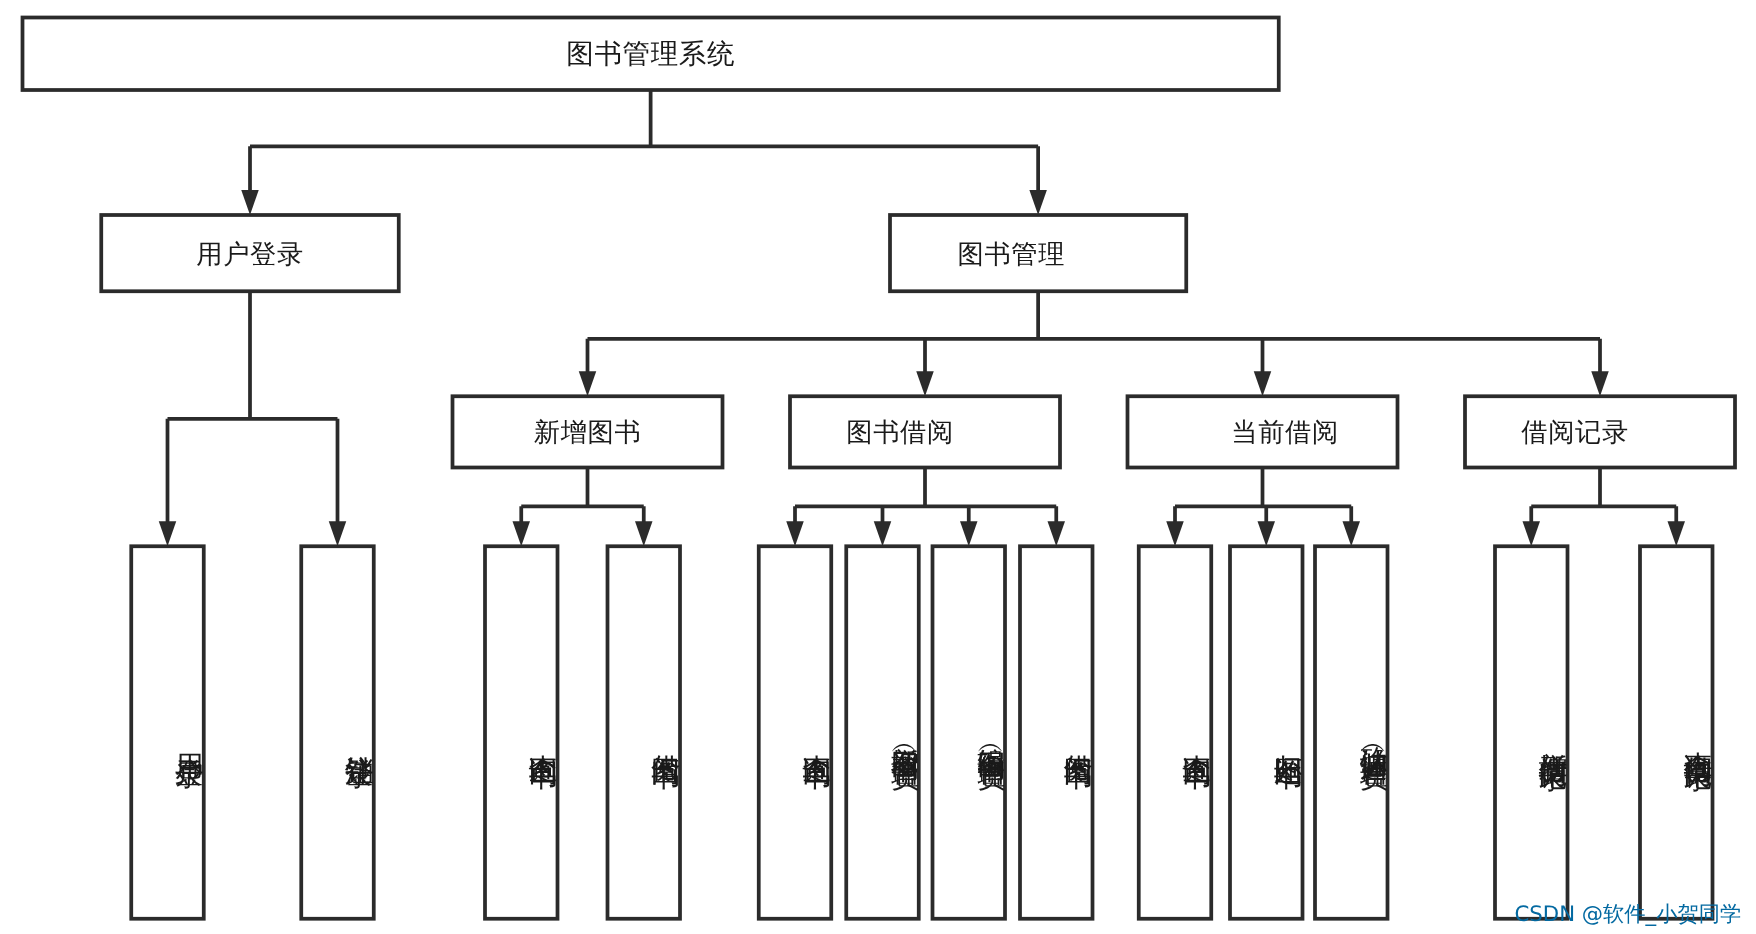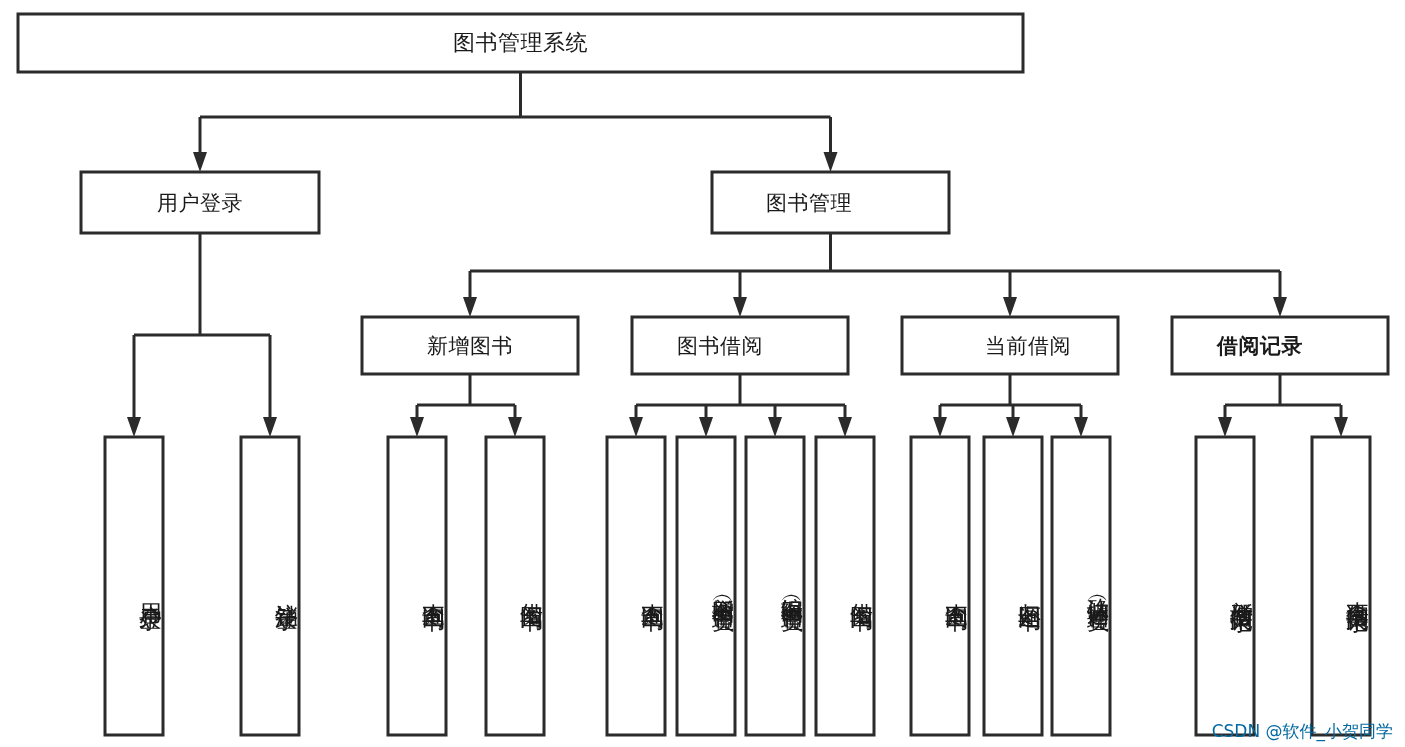--- a/index.html
+++ b/index.html
@@ -166,21 +166,21 @@
       </g>
   </svg>
 
   <div id="labels-layer">
       <div class="node-label label-h label-root" style="left: 18px; top: 14px; width: 1005px; height: 58px;">图书管理系统</div>
       <div class="node-label label-h" style="left: 81px; top: 172px; width: 238px; height: 61px;">用户登录</div>
       <div class="node-label label-h" style="left: 712px; top: 172px; width: 194px; height: 61px;">图书管理</div>
       <div class="node-label label-h" style="left: 362px; top: 317px; width: 216px; height: 57px;">新增图书</div>
       <div class="node-label label-h" style="left: 632px; top: 317px; width: 176px; height: 57px;">图书借阅</div>
       <div class="node-label label-h" style="left: 902px; top: 317px; width: 252px; height: 57px;">当前借阅</div>
-      <div class="node-label label-h" style="left: 1172px; top: 317px; width: 176px; height: 57px; font-weight: bold;">借阅记录</div>
+      <div class="node-label label-h" style="left: 1172px; top: 317px; width: 176px; height: 57px;">借阅记录</div>
       <div class="node-label label-v" style="left: 105px; top: 437px; width: 58px; height: 298px;">用户登录</div>
       <div class="node-label label-v" style="left: 241px; top: 437px; width: 58px; height: 298px;">注销登录</div>
       <div class="node-label label-v" style="left: 388px; top: 437px; width: 58px; height: 298px;">查询图书</div>
       <div class="node-label label-v" style="left: 486px; top: 437px; width: 58px; height: 298px;">借阅图书</div>
       <div class="node-label label-v" style="left: 607px; top: 437px; width: 58px; height: 298px;">查询图书</div>
       <div class="node-label label-v narrow" style="left: 677px; top: 437px; width: 58px; height: 298px;">新增图书（管理员）</div>
       <div class="node-label label-v narrow" style="left: 746px; top: 437px; width: 58px; height: 298px;">编辑图书（管理员）</div>
       <div class="node-label label-v" style="left: 816px; top: 437px; width: 58px; height: 298px;">借阅图书</div>
       <div class="node-label label-v" style="left: 911px; top: 437px; width: 58px; height: 298px;">查询图书</div>
       <div class="node-label label-v" style="left: 984px; top: 437px; width: 58px; height: 298px;">归还图书</div>

